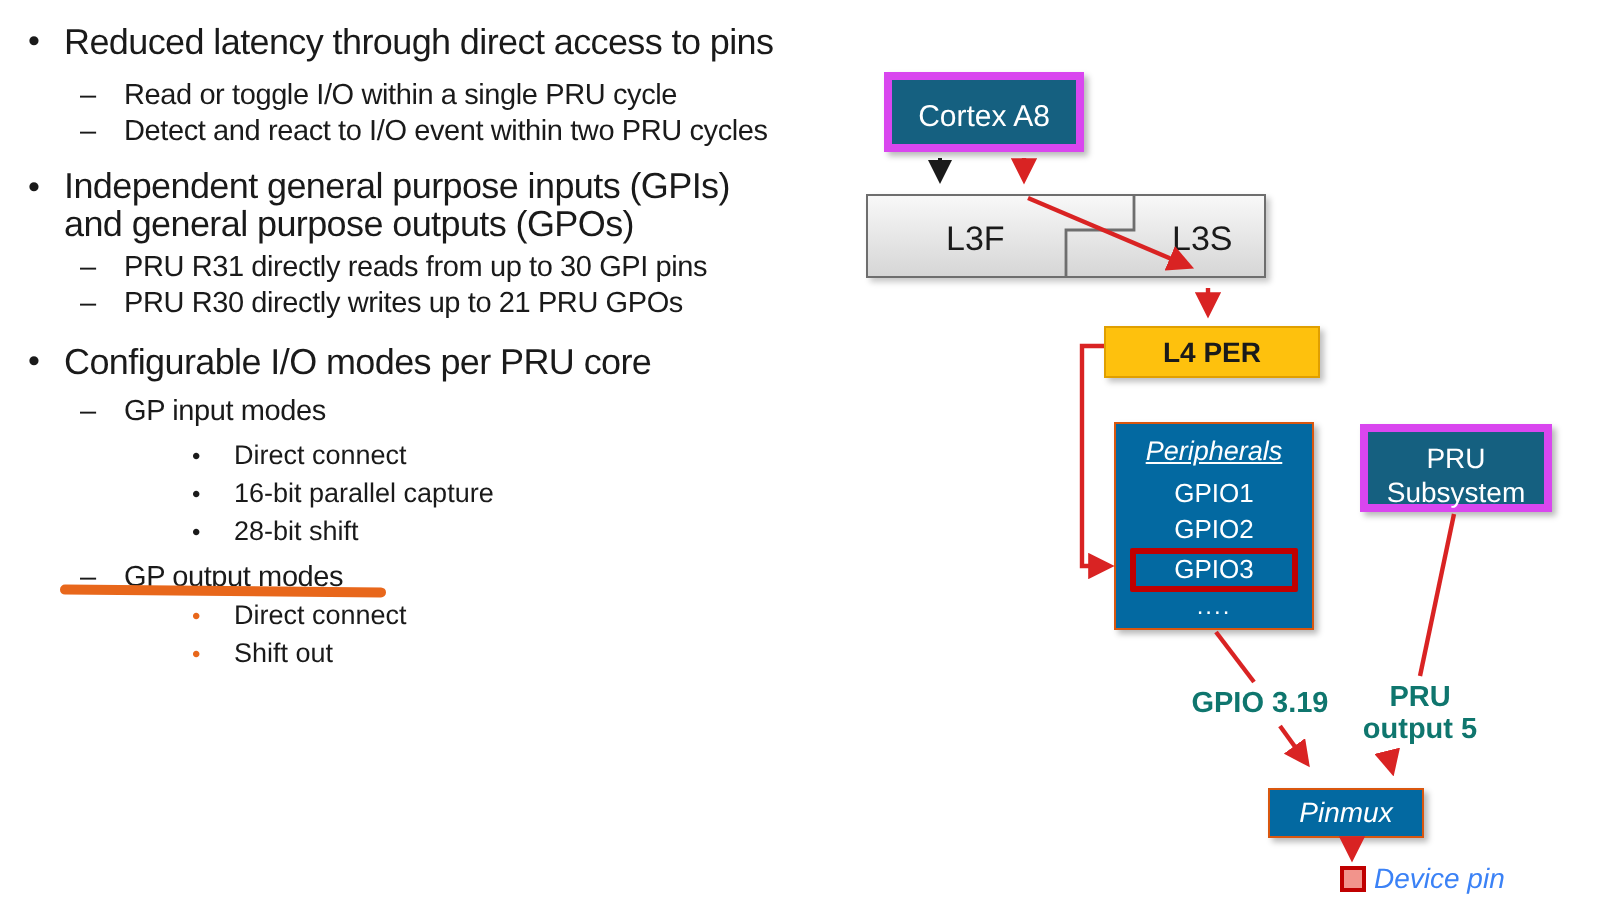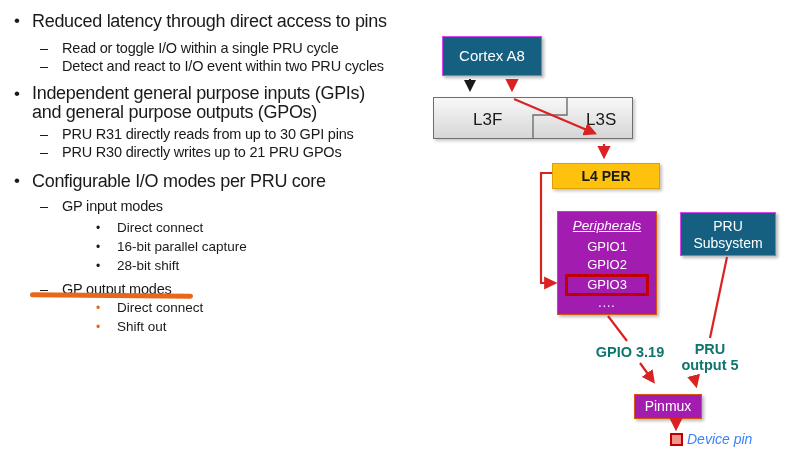--- a/index.html
+++ b/index.html
@@ -20,51 +20,51 @@
   .l3 .m{left:96px;font-size:12px;top:1px;}
   .l3.orange .m{color:#e8671b;}
   .l1 .t span{display:block;line-height:19px;}
   .hl-underline{
     position:absolute;left:30px;top:293px;width:163px;height:5px;
     background:#e8671b;border-radius:3px;transform:rotate(0.5deg);
   }
   
   .box{position:absolute;box-sizing:border-box;text-align:center;}
   .teal{
-    background:#156080;border:1px solid #d946ef;color:#fff;
+    background:#156080;border:4px solid #d946ef;color:#fff;
     box-shadow:2px 2px 3px rgba(0,0,0,.28);
   }
   .gray{
     background:linear-gradient(#f8f8f8,#d6d6d6);border:1px solid #6e6e6e;
     box-shadow:2px 2px 3px rgba(0,0,0,.22);
   }
   .gold{
     background:#fec10d;border:1px solid #e09f00;color:#1a1a1a;
     box-shadow:2px 2px 3px rgba(0,0,0,.25);
   }
   .orangebox{
-    background:#a21caf;border:1px solid #d9570f;color:#fff;
+    background:#0369a1;border:1px solid #d9570f;color:#fff;
     box-shadow:2px 2px 3px rgba(0,0,0,.28);
   }
   .cortex{left:442px;top:36px;width:100px;height:40px;font-size:15px;line-height:38px;}
   .l3wrap{left:433px;top:97px;width:200px;height:42px;}
   .l3wrap span{position:absolute;top:12px;font-size:17px;}
   .l3f-label{left:39px;}
   .l3s-label{left:152px;}
   .l4per{left:552px;top:163px;width:108px;height:26px;font-size:14px;font-weight:600;line-height:24px;}
   .periph{left:557px;top:211px;width:100px;height:104px;font-size:13px;}
   .periph .ptitle{display:block;margin-top:5px;font-style:italic;text-decoration:underline;font-size:13.5px;line-height:18px;}
   .periph .prow{display:block;line-height:18px;}
   .periph .prow.first{margin-top:3px;}
   .gpio-hl{display:block;margin:0 7px;border:3px solid #c00000;line-height:16px;border-radius:1px;}
   .periph .dots{display:block;line-height:14px;font-size:12px;letter-spacing:1px;}
   .prusub{left:680px;top:212px;width:96px;height:44px;font-size:14px;}
   .prusub span{display:block;line-height:17px;}
   .prusub span:first-child{margin-top:5px;}
-  .pinmux{left:634px;top:394px;width:68px;height:25px;font-size:14px;line-height:23px;}
+  .pinmux{left:634px;top:394px;width:78px;height:25px;font-size:14px;font-style:italic;line-height:23px;}
   .flabel{position:absolute;font-size:14.5px;font-weight:bold;color:#0f766e;text-align:center;}
   .gpio-flabel{left:588px;top:344px;width:84px;}
   .pruout-flabel{left:677px;top:341px;width:66px;}
   .pruout-flabel span{display:block;line-height:16px;}
   .devpin-sq{
     position:absolute;left:670px;top:433px;width:9px;height:9px;
     border:2px solid #c00000;background:#f2948c;
   }
   .devpin-label{position:absolute;left:687px;top:431px;font-size:14px;font-style:italic;color:#3b82f6;}
   .overlay{position:absolute;left:0;top:0;width:800px;height:450px;pointer-events:none;}

